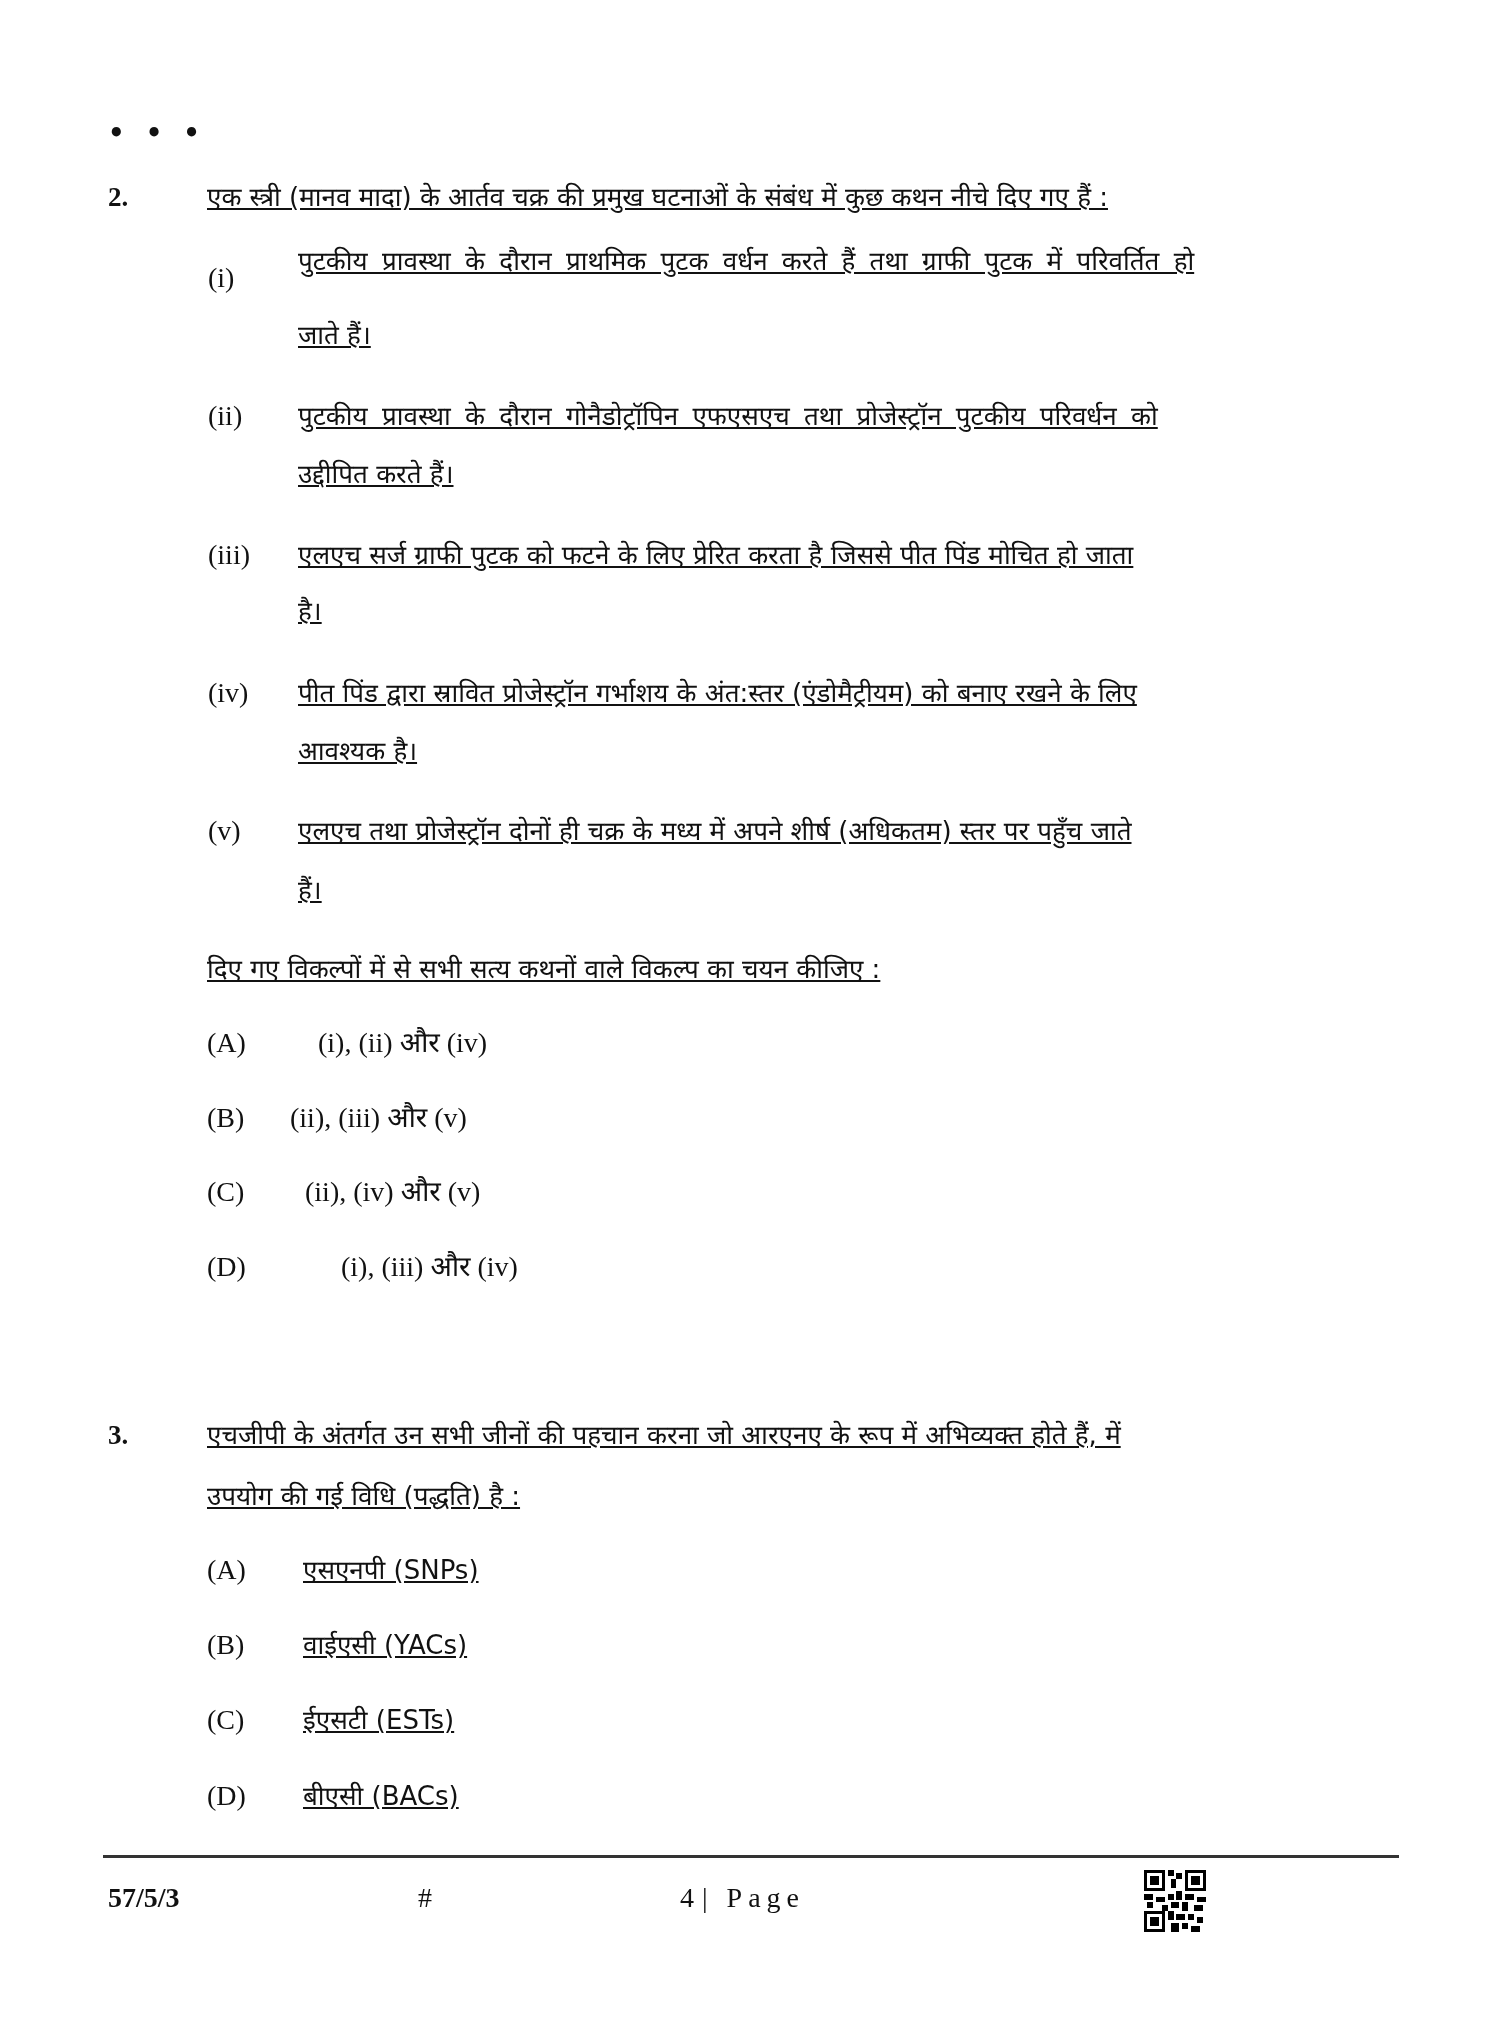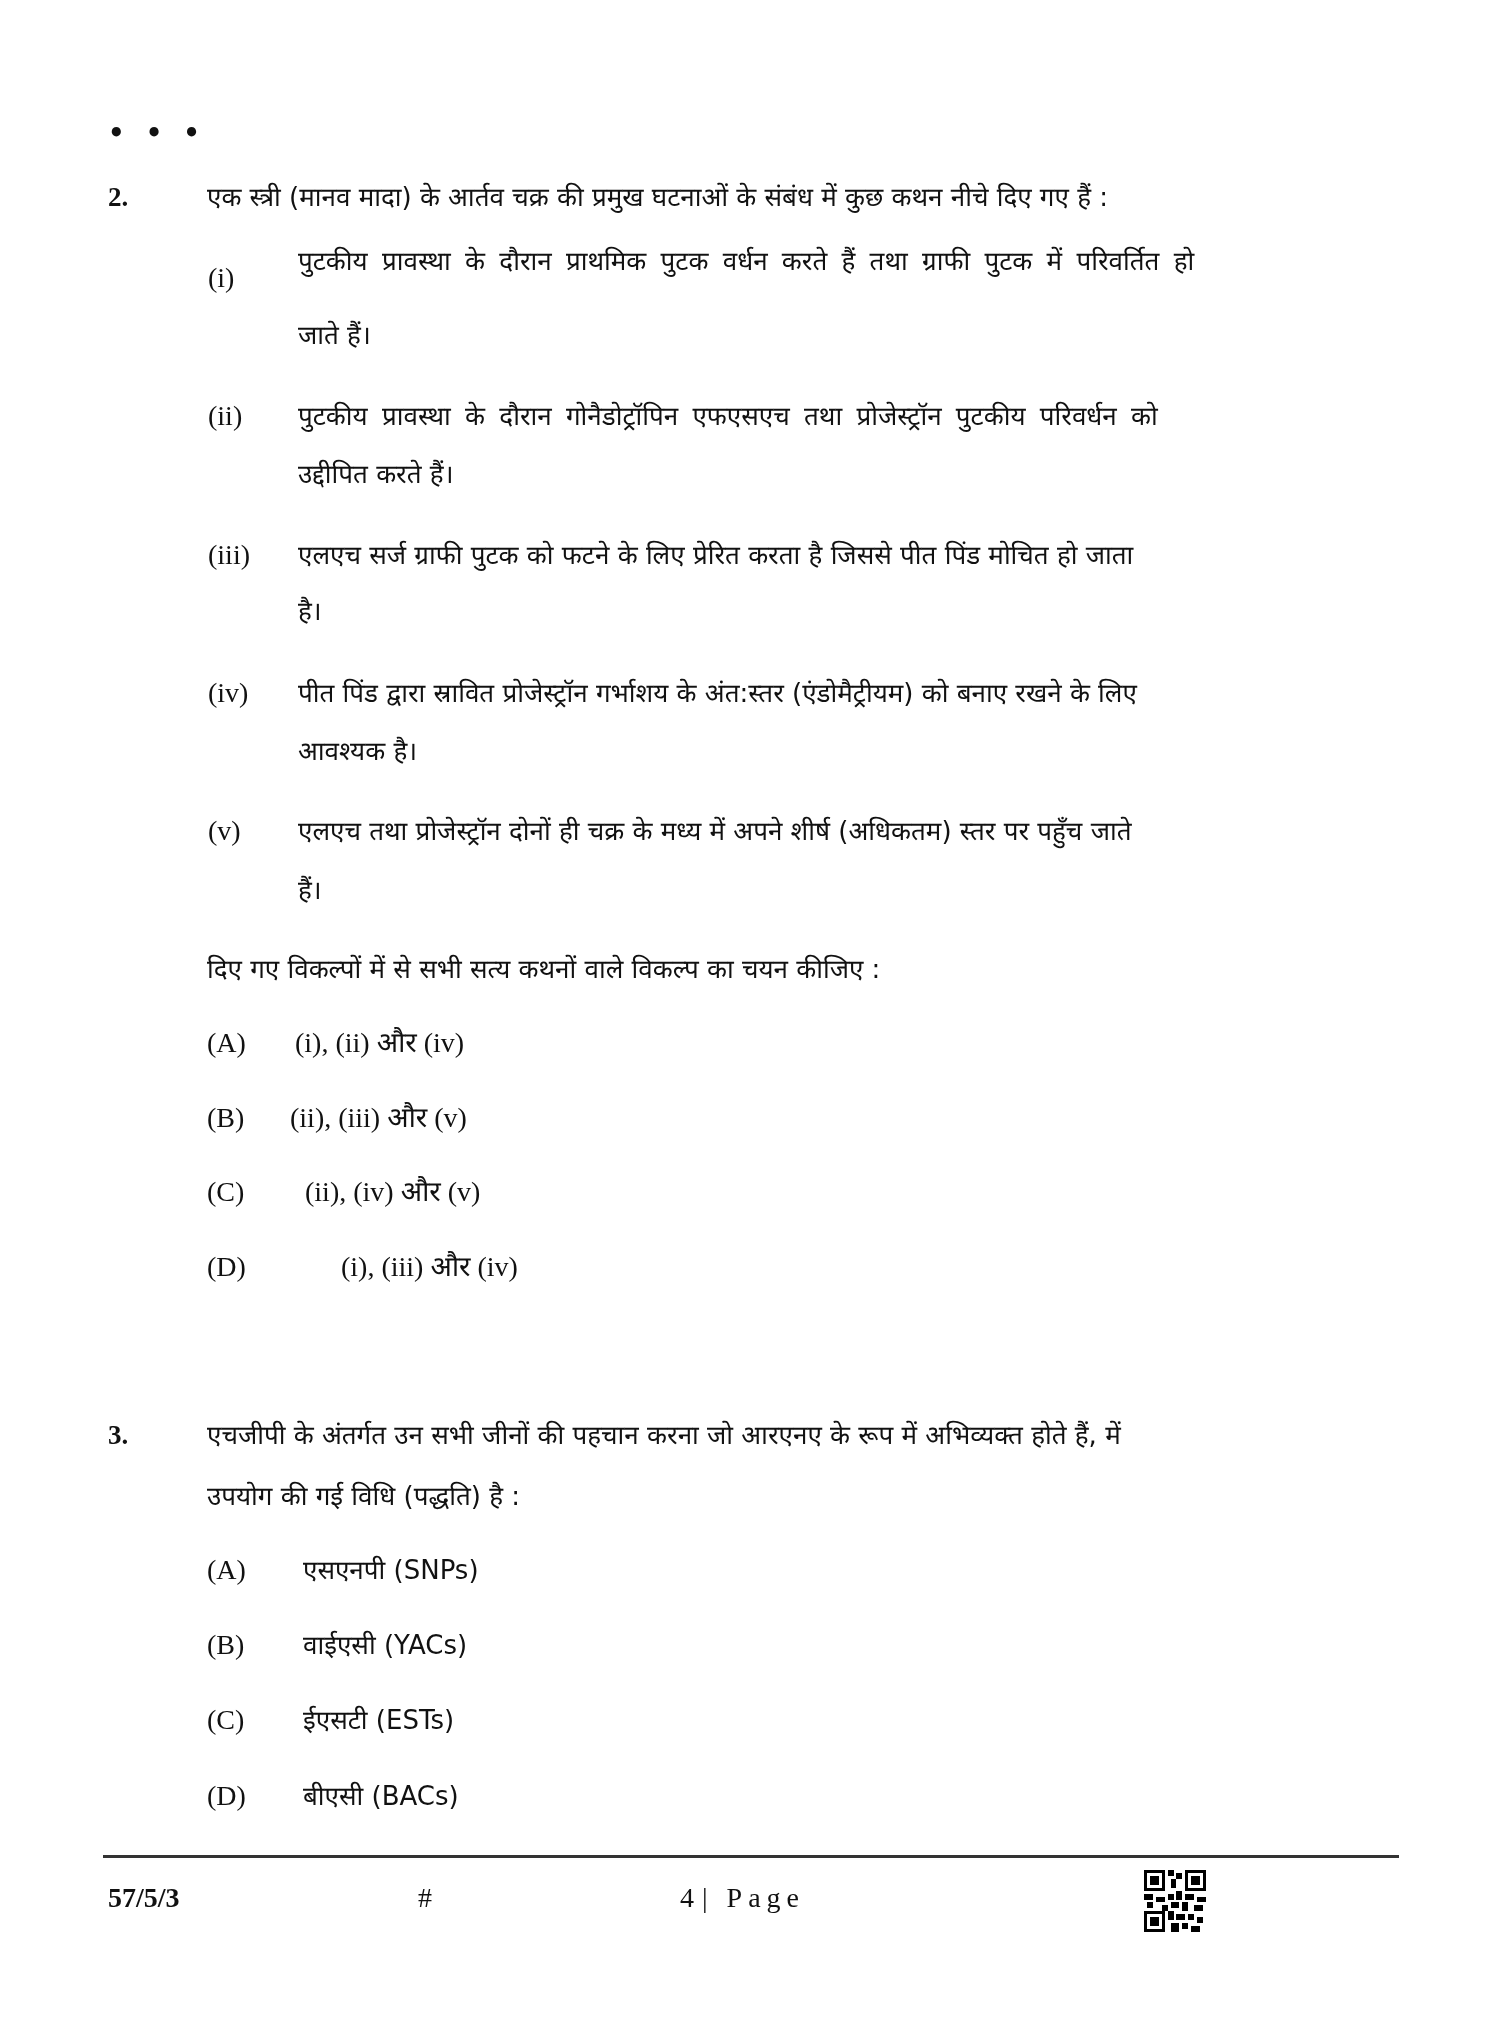--- a/index.html
+++ b/index.html
@@ -1,19 +1,19 @@
 <!DOCTYPE html>
 <html><head>
 <meta charset="utf-8">
 <style>
   html, body { margin: 0; padding: 0; background: #ffffff; }
   body { width: 1505px; height: 2034px; position: relative; overflow: hidden;
          font-family: "DejaVu Serif", "Liberation Serif", serif; color: #111; }
   .line { position: absolute; white-space: nowrap; font-size: 27px; line-height: 40px; }
-  .dev { font-family: "DejaVu Sans", "Liberation Sans", sans-serif; font-size: 26px; }
+  .dev { font-family: "DejaVu Sans", "Liberation Sans", sans-serif; font-size: 26px; text-decoration: underline; }
   .num { font-weight: bold; font-size: 27px; font-family: "Liberation Serif", serif; }
   .roman { font-family: "Liberation Serif", serif; font-size: 28px; }
   .dots { position: absolute; left: 108px; top: 118px; font-size: 26px; letter-spacing: 6px; font-weight: bold; font-family: "DejaVu Sans", sans-serif; }
   .rule { position: absolute; left: 103px; top: 1855px; width: 1296px; height: 3px; background: #333; }
   .footer { position: absolute; top: 1878px; font-family: "Liberation Serif", serif; font-size: 28px; line-height: 40px; text-align: center; }
   .qr { position: absolute; left: 1143px; top: 1870px; width: 64px; height: 62px; }
 </style>
 </head>
 <body>
 
@@ -50,21 +50,21 @@
   <div>
     <div class="line roman" style="left:208px; top:811px;">(v)</div>
     <div class="line dev" style="left:298px; top:811px;">एलएच तथा प्रोजेस्ट्रॉन दोनों ही चक्र के मध्य में अपने शीर्ष (अधिकतम) स्तर पर पहुँच जाते</div>
     <div class="line dev" style="left:298px; top:870px;">हैं।</div>
   </div>
 
   <div class="line dev" style="left:207px; top:949px;">दिए गए विकल्पों में से सभी सत्य कथनों वाले विकल्प का चयन कीजिए :</div>
 
   <div>
     <div class="line roman" style="left:207px; top:1023px;">(A)</div>
-    <div class="line roman" style="left:295px; top:1023px;">(i), (ii) और (iv)</div>
+    <div class="line roman" style="left:318px; top:1023px;">(i), (ii) और (iv)</div>
   </div>
   <div>
     <div class="line roman" style="left:207px; top:1098px;">(B)</div>
     <div class="line roman" style="left:290px; top:1098px;">(ii), (iii) और (v)</div>
   </div>
   <div>
     <div class="line roman" style="left:207px; top:1172px;">(C)</div>
     <div class="line roman" style="left:305px; top:1172px;">(ii), (iv) और (v)</div>
   </div>
   <div>

